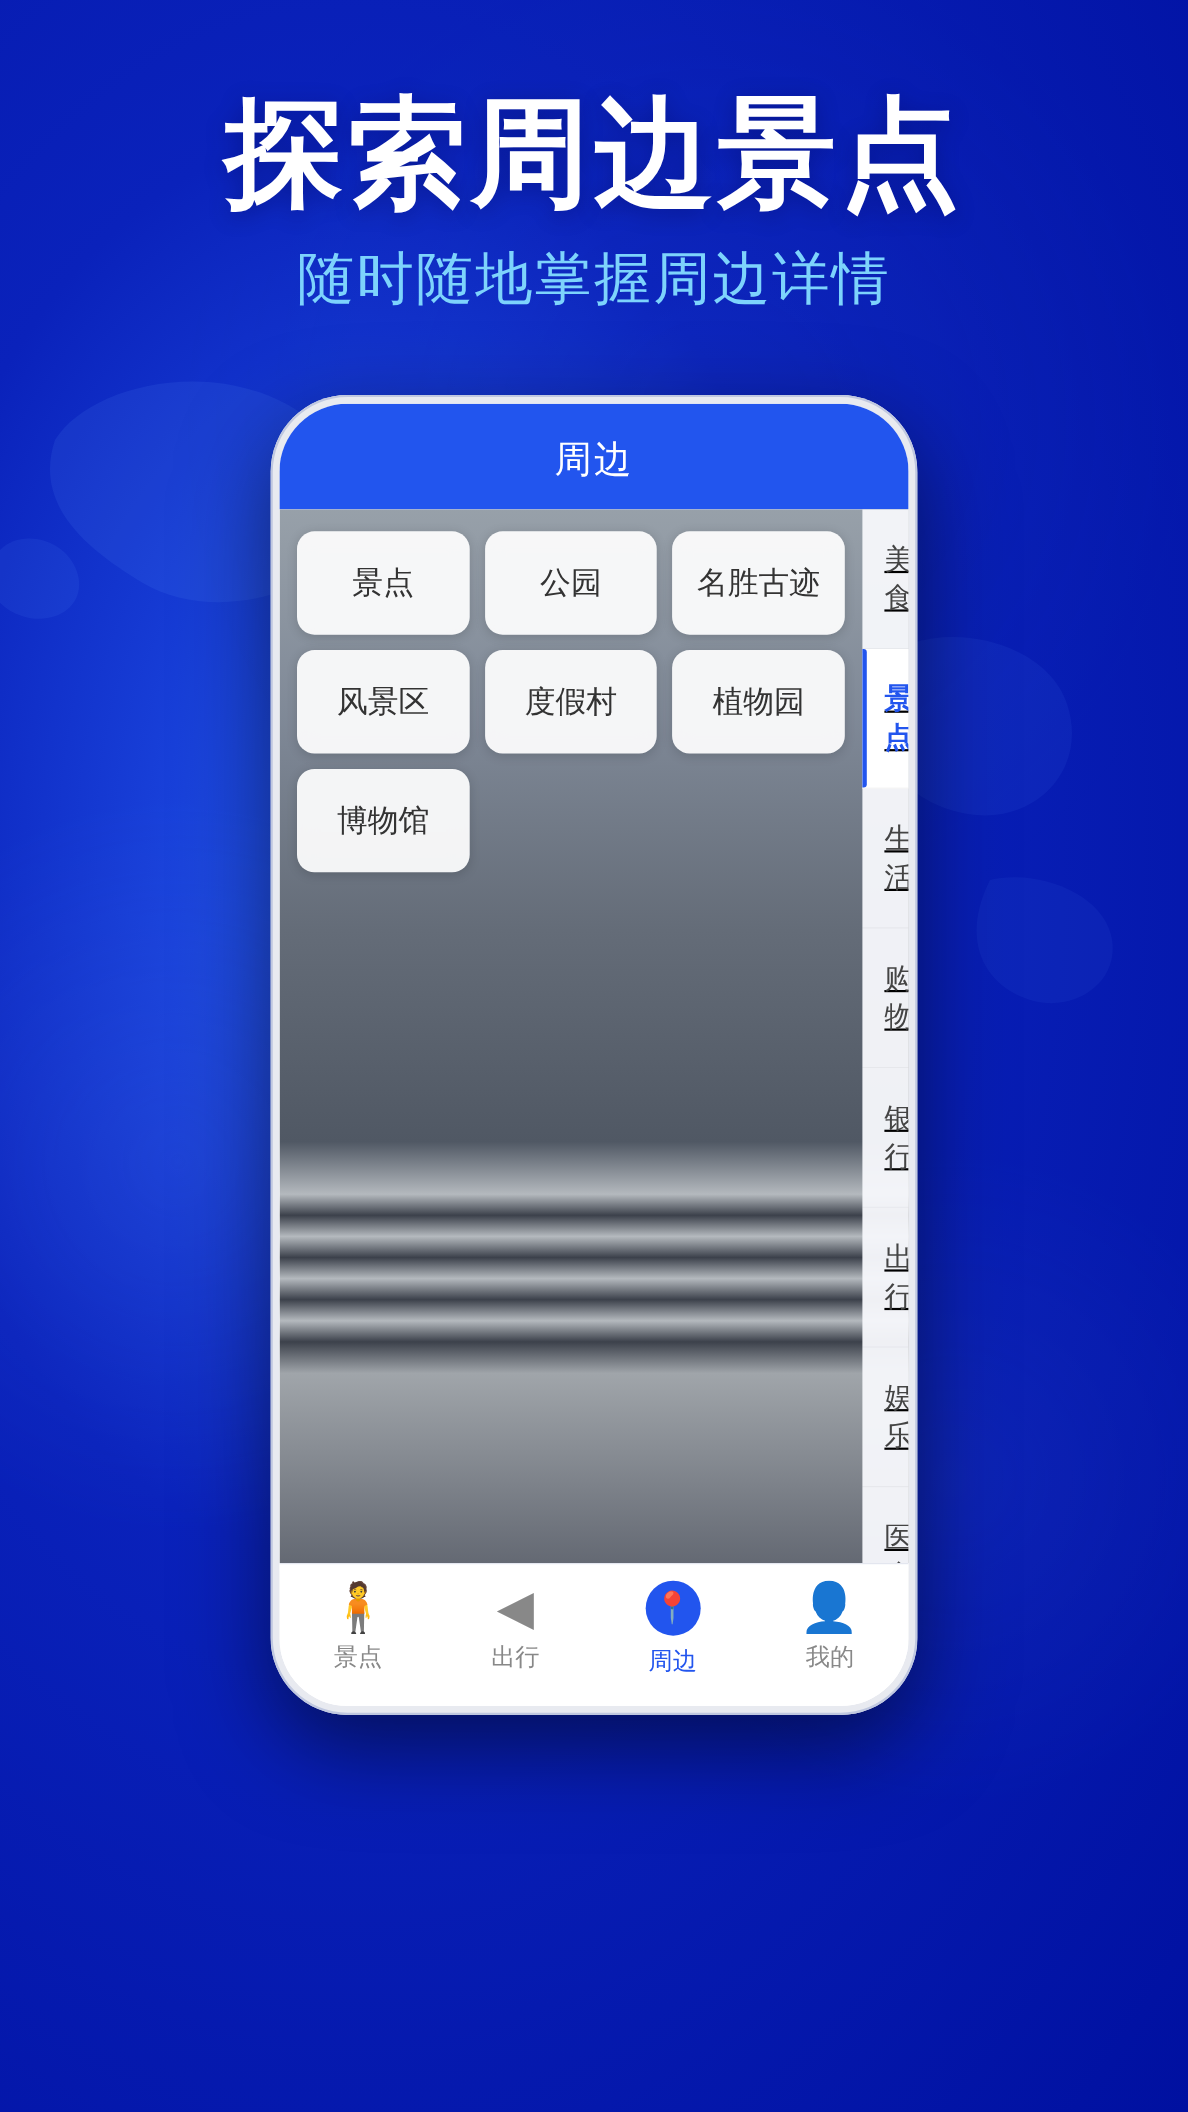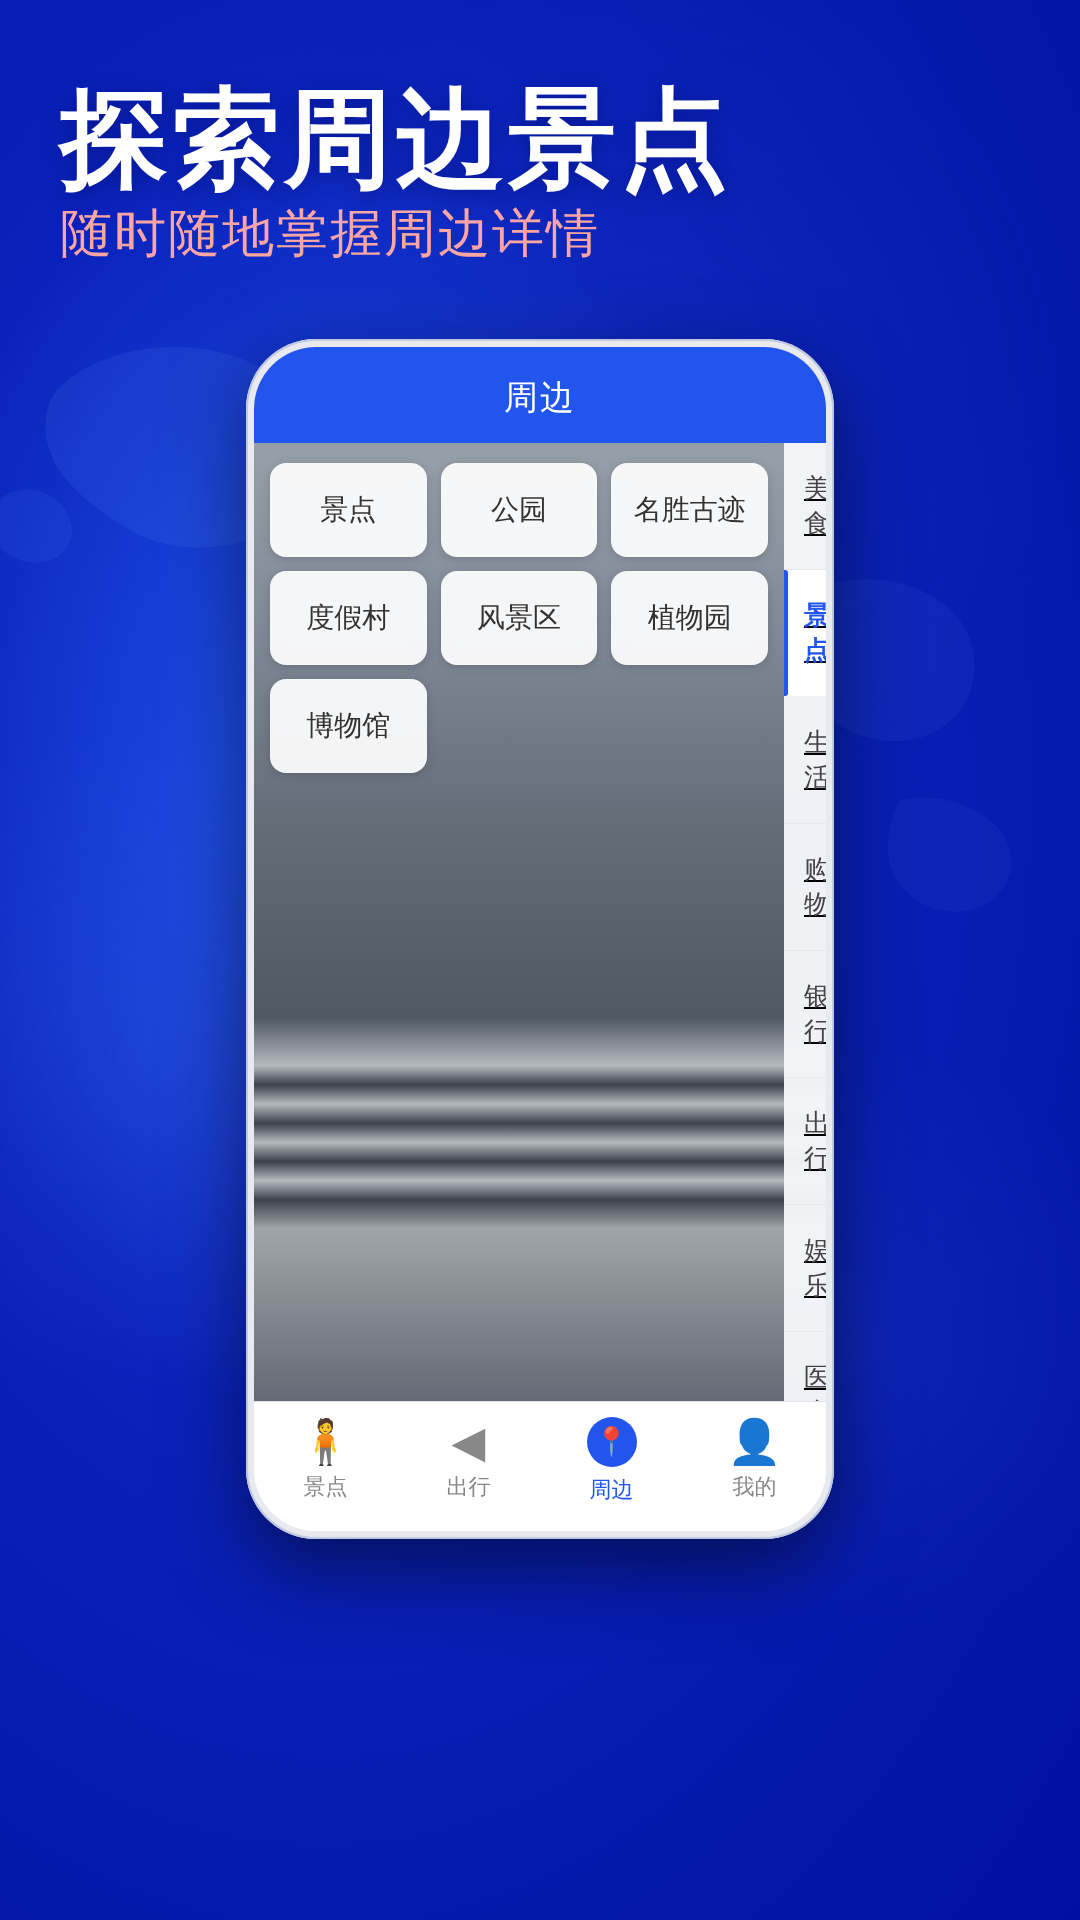--- a/index.html
+++ b/index.html
@@ -35,34 +35,35 @@
       width: 100%;
       height: 100%;
       opacity: 0.18;
     }
 
     
     .header-section {
       position: relative;
       z-index: 10;
       padding: 80px 60px 40px;
-      text-align: left;
+      text-align: center;
     }
     .main-title {
       font-size: 108px;
       font-weight: 900;
       color: #ffffff;
       line-height: 1.1;
       letter-spacing: 4px;
       text-shadow: 0 4px 20px rgba(0,0,60,0.3);
     }
     .sub-title {
       font-size: 52px;
       font-weight: 500;
-      color: #fca5a5;
+      color: #7dd3fc;
+      margin-top: 20px;
       letter-spacing: 2px;
     }
 
     
     .phone-container {
       position: relative;
       z-index: 10;
       display: flex;
       justify-content: center;
       margin-top: 30px;
@@ -274,22 +275,22 @@
 
       <div class="app-content">
 
         <div class="street-scene"></div>
 
         <div class="category-main">
           <div class="category-grid">
             <div class="category-btn">景点</div>
             <div class="category-btn">公园</div>
             <div class="category-btn">名胜古迹</div>
+            <div class="category-btn">风景区</div>
             <div class="category-btn">度假村</div>
-            <div class="category-btn">风景区</div>
             <div class="category-btn">植物园</div>
             <div class="category-btn">博物馆</div>
           </div>
         </div>
 
         <div class="right-sidebar">
           <div class="sidebar-item">美食</div>
           <div class="sidebar-item active">
             <div class="active-bar"></div>
             景点

